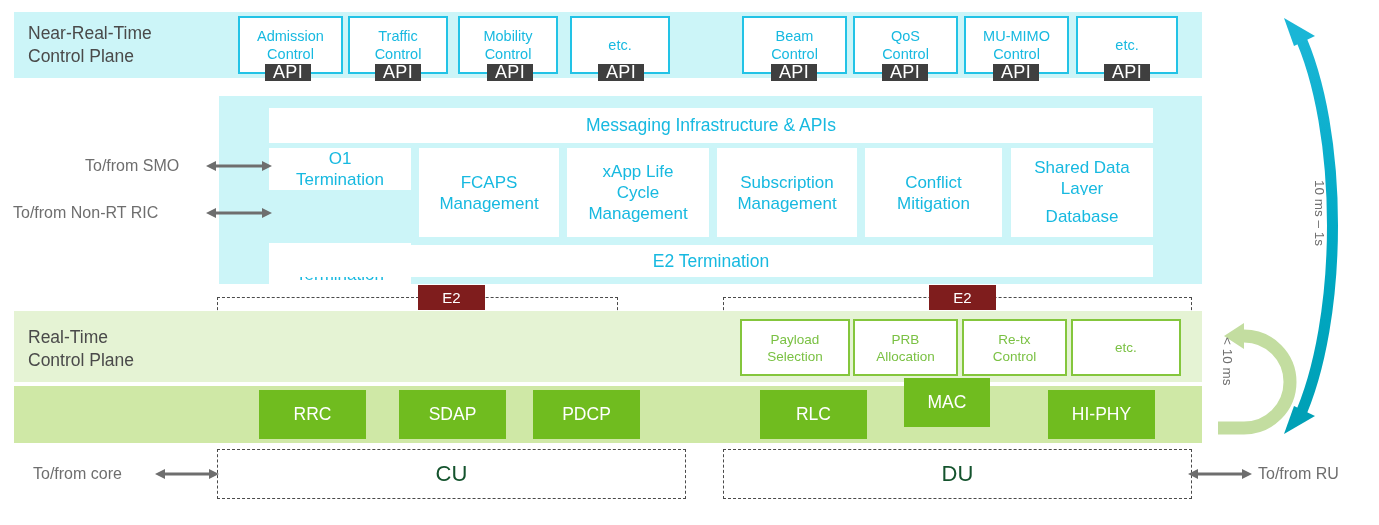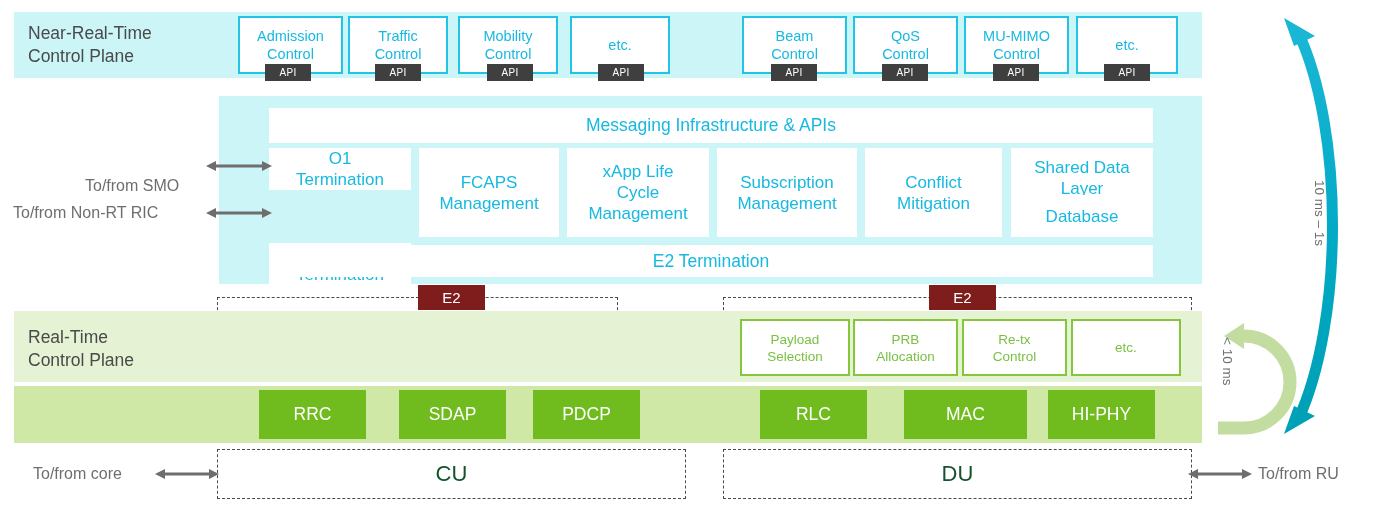--- a/index.html
+++ b/index.html
@@ -19,21 +19,21 @@
     color:#4a4a4a;font-size:17.5px;line-height:23px;white-space:pre-line;
   }
 
   
   .fnbox{
     background:#ffffff;border:2px solid #22c3e6;
     display:flex;align-items:center;justify-content:center;text-align:center;
     color:#17b9e0;font-size:14.5px;line-height:18px;white-space:pre-line;
   }
   .api-tag{
-    background:#3f3f3f;color:#ffffff;font-size:10px;
+    background:#3f3f3f;color:#ffffff;font-size:18px;
     display:flex;align-items:center;justify-content:center;
     letter-spacing:.3px;
   }
 
   
   .riccell{
     background:#ffffff;color:#17b9e0;font-size:17px;line-height:21px;
     display:flex;align-items:center;justify-content:center;text-align:center;
     white-space:pre-line;
   }
@@ -135,21 +135,21 @@
 Management</div>
   <div class="abs riccell" style="left:865px;top:148px;width:137px;height:89px;">Conflict
 Mitigation</div>
 
   <div class="abs riccell" style="left:1011px;top:148px;width:142px;height:59px;">Shared Data
 Layer</div>
   <div class="abs riccell" style="left:1011px;top:195px;width:142px;height:42px;">Database</div>
 
   <div class="abs ricbar" style="left:269px;top:245px;width:884px;height:32px;">E2 Termination</div>
 
-  <div class="abs sidelabel" style="left:85px;top:156px;height:20px;margin-top:20px;">To/from SMO</div>
+  <div class="abs sidelabel" style="left:85px;top:156px;height:20px;">To/from SMO</div>
   <svg class="abs" style="left:206px;top:158px;width:66px;height:16px;" viewBox="0 0 66 16">
     <line x1="8" y1="8" x2="58" y2="8" stroke="#6e6e6e" stroke-width="3"></line>
     <polygon points="0,8 10,3 10,13" fill="#6e6e6e"></polygon>
     <polygon points="66,8 56,3 56,13" fill="#6e6e6e"></polygon>
   </svg>
 
   <div class="abs sidelabel" style="left:13px;top:203px;height:20px;">To/from Non-RT RIC</div>
   <svg class="abs" style="left:206px;top:205px;width:66px;height:16px;" viewBox="0 0 66 16">
     <line x1="8" y1="8" x2="58" y2="8" stroke="#6e6e6e" stroke-width="3"></line>
     <polygon points="0,8 10,3 10,13" fill="#6e6e6e"></polygon>
@@ -174,21 +174,21 @@
 Control</div>
   <div class="abs rtbox" style="left:1071px;top:319px;width:110px;height:57px;">etc.</div>
 
   <div class="abs band-dp" style="left:14px;top:386px;width:1188px;height:57px;"></div>
 
   <div class="abs greenbox" style="left:259px;top:390px;width:107px;height:49px;">RRC</div>
   <div class="abs greenbox" style="left:399px;top:390px;width:107px;height:49px;">SDAP</div>
   <div class="abs greenbox" style="left:533px;top:390px;width:107px;height:49px;">PDCP</div>
 
   <div class="abs greenbox" style="left:760px;top:390px;width:107px;height:49px;">RLC</div>
-  <div class="abs greenbox" style="left:904px;top:390px;width:123px;height:49px;">MAC</div>
+  <div class="abs greenbox" style="left:904px;top:378px;width:86px;height:49px;">MAC</div>
   <div class="abs greenbox" style="left:1048px;top:390px;width:107px;height:49px;">HI-PHY</div>
 
   <div class="abs dashbox" style="left:217px;top:449px;width:469px;height:50px;"></div>
   <div class="abs cudu-label" style="left:217px;top:449px;width:469px;height:50px;">CU</div>
 
   <div class="abs dashbox" style="left:723px;top:449px;width:469px;height:50px;"></div>
   <div class="abs cudu-label" style="left:723px;top:449px;width:469px;height:50px;">DU</div>
 
   <div class="abs sidelabel" style="left:33px;top:464px;height:20px;">To/from core</div>
   <svg class="abs" style="left:155px;top:466px;width:64px;height:16px;" viewBox="0 0 64 16">

